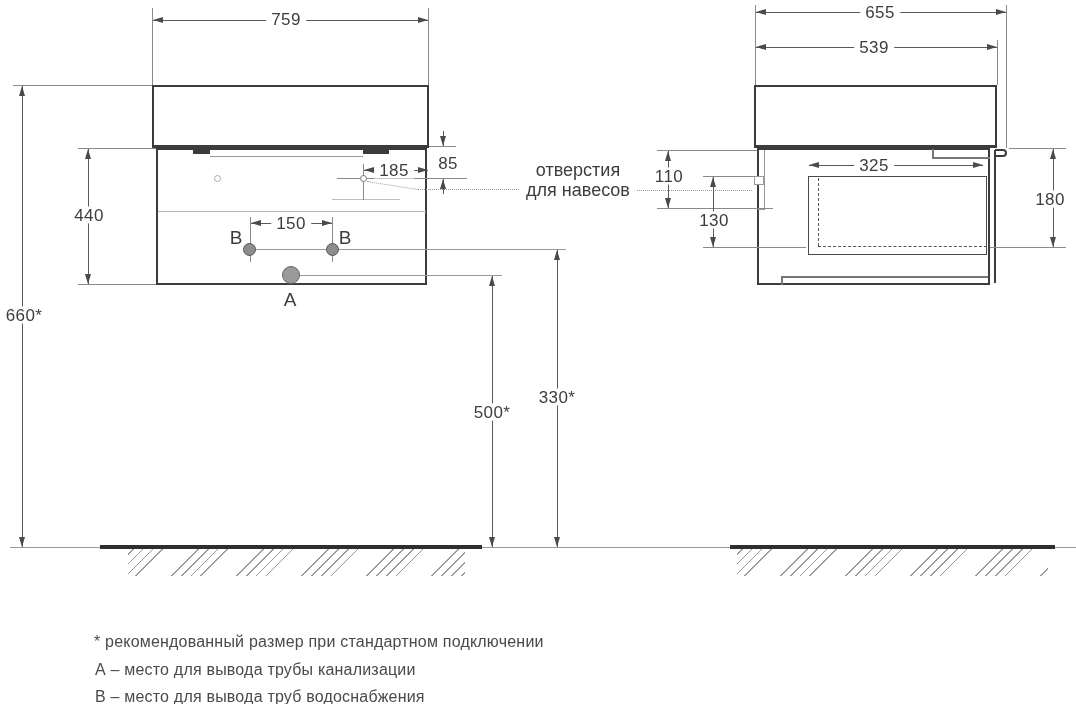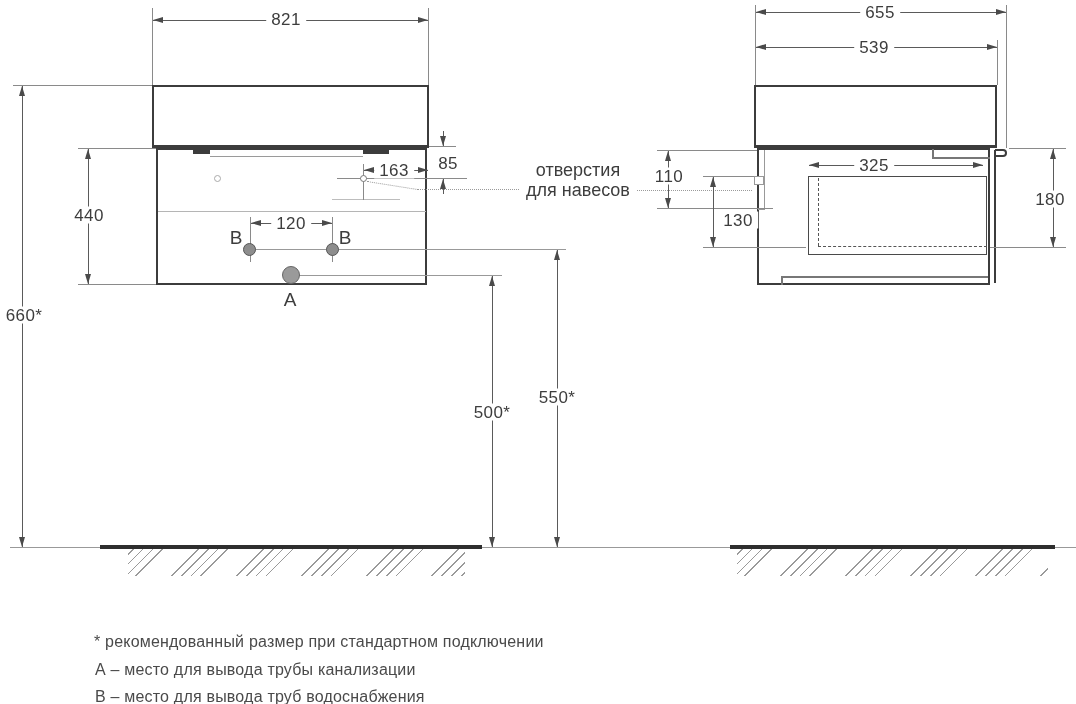--- a/index.html
+++ b/index.html
@@ -55,21 +55,21 @@
     <div class="ln" style="left:337px;top:178px;width:130px;height:1px;"></div>
     <div class="ln" style="left:363px;top:164px;width:1px;height:36px;"></div>
     <div class="circle" style="left:360px;top:175px;width:7px;height:7px;border:1.5px solid #777;background:#fff;"></div>
 
     <div>
       <div class="ln" style="left:152px;top:8px;width:1px;height:77px;"></div>
       <div class="ln" style="left:428px;top:8px;width:1px;height:77px;"></div>
       <div class="dimln" style="left:153px;top:20px;width:275px;height:1px;"></div>
       <div class="arr arr-l" style="left:153px;top:17px;"></div>
       <div class="arr arr-r" style="left:418px;top:17px;"></div>
-      <span class="dim-label" style="left:286px;top:19px;">821</span>
+      <span class="dim-label" style="left:286px;top:19px;">759</span>
     </div>
 
     <div>
       <div class="ln" style="left:13px;top:85px;width:139px;height:1px;"></div>
       <div class="dimln" style="left:22px;top:86px;width:1px;height:461px;"></div>
       <div class="arr arr-u" style="left:18.5px;top:86px;"></div>
       <div class="arr arr-d" style="left:18.5px;top:537px;"></div>
       <span class="dim-label" style="left:24px;top:315px;">660*</span>
     </div>
 
@@ -79,39 +79,39 @@
       <div class="dimln" style="left:88px;top:149px;width:1px;height:135px;"></div>
       <div class="arr arr-u" style="left:84.5px;top:149px;"></div>
       <div class="arr arr-d" style="left:84.5px;top:274px;"></div>
       <span class="dim-label" style="left:89px;top:215px;">440</span>
     </div>
 
     <div>
       <div class="dimln" style="left:364px;top:170px;width:64px;height:1px;"></div>
       <div class="arr arr-l" style="left:364px;top:166.5px;"></div>
       <div class="arr arr-r" style="left:418px;top:166.5px;"></div>
-      <span class="dim-label" style="left:394px;top:170px;">163</span>
+      <span class="dim-label" style="left:394px;top:170px;">185</span>
     </div>
 
     <div>
       <div class="ln" style="left:429px;top:146px;width:27px;height:1px;"></div>
       <div class="dimln" style="left:443px;top:131px;width:1px;height:15px;"></div>
       <div class="arr arr-d" style="left:439.5px;top:136px;"></div>
       <div class="dimln" style="left:443px;top:179px;width:1px;height:15px;"></div>
       <div class="arr arr-u" style="left:439.5px;top:179px;"></div>
       <span class="dim-label" style="left:448px;top:163px;background:transparent;">85</span>
     </div>
 
     <div>
       <div class="ln" style="left:250px;top:217px;width:1px;height:45px;"></div>
       <div class="ln" style="left:332px;top:217px;width:1px;height:45px;"></div>
       <div class="dimln" style="left:251px;top:223px;width:81px;height:1px;"></div>
       <div class="arr arr-l" style="left:251px;top:219.5px;"></div>
       <div class="arr arr-r" style="left:322px;top:219.5px;"></div>
-      <span class="dim-label" style="left:291px;top:223px;">120</span>
+      <span class="dim-label" style="left:291px;top:223px;">150</span>
       <div class="ln" style="left:250px;top:249px;width:316px;height:1px;background:#999;"></div>
       <div class="circle" style="left:243px;top:243px;width:13px;height:13px;background:#8d8d8d;border:1.5px solid #555;"></div>
       <div class="circle" style="left:326px;top:243px;width:13px;height:13px;background:#8d8d8d;border:1.5px solid #555;"></div>
       <span class="ab-label" style="left:236px;top:238px;">B</span>
       <span class="ab-label" style="left:345px;top:238px;">B</span>
     </div>
 
     <div>
       <div class="ln" style="left:291px;top:275px;width:211px;height:1px;background:#999;"></div>
       <div class="circle" style="left:282px;top:266px;width:18px;height:18px;background:#9a9a9a;border:1.5px solid #666;"></div>
@@ -122,21 +122,21 @@
       <div class="dimln" style="left:492px;top:276px;width:1px;height:271px;"></div>
       <div class="arr arr-u" style="left:488.5px;top:276px;"></div>
       <div class="arr arr-d" style="left:488.5px;top:537px;"></div>
       <span class="dim-label" style="left:492px;top:412px;">500*</span>
     </div>
 
     <div>
       <div class="dimln" style="left:557px;top:250px;width:1px;height:297px;"></div>
       <div class="arr arr-u" style="left:553.5px;top:250px;"></div>
       <div class="arr arr-d" style="left:553.5px;top:537px;"></div>
-      <span class="dim-label" style="left:557px;top:397px;">550*</span>
+      <span class="dim-label" style="left:557px;top:397px;">330*</span>
     </div>
   </div>
 
   <div>
     <div class="dotted-h" style="left:367px;top:181px;width:52px;transform:rotate(9deg);transform-origin:left top;"></div>
     <div class="dotted-h" style="left:417px;top:189px;width:102px;"></div>
     <div class="dotted-h" style="left:637px;top:190px;width:115px;"></div>
     <div class="callout" style="left:578px;top:180px;">
       <div>отверстия</div>
       <div>для навесов</div>
@@ -199,21 +199,21 @@
       <div class="arr arr-d" style="left:664.5px;top:198px;"></div>
       <span class="dim-label" style="left:669px;top:176px;">110</span>
     </div>
 
     <div>
       <div class="ln" style="left:703px;top:176px;width:51px;height:1px;"></div>
       <div class="ln" style="left:703px;top:247px;width:103px;height:1px;"></div>
       <div class="dimln" style="left:713px;top:177px;width:1px;height:70px;"></div>
       <div class="arr arr-u" style="left:709.5px;top:177px;"></div>
       <div class="arr arr-d" style="left:709.5px;top:237px;"></div>
-      <span class="dim-label" style="left:714px;top:220px;margin-left:24px;">130</span>
+      <span class="dim-label" style="left:714px;top:220px;">130</span>
     </div>
 
     <div>
       <div class="ln" style="left:1009px;top:148px;width:57px;height:1px;"></div>
       <div class="ln" style="left:990px;top:247px;width:76px;height:1px;"></div>
       <div class="dimln" style="left:1053px;top:149px;width:1px;height:98px;"></div>
       <div class="arr arr-u" style="left:1049.5px;top:149px;"></div>
       <div class="arr arr-d" style="left:1049.5px;top:237px;"></div>
       <span class="dim-label" style="left:1050px;top:199px;">180</span>
     </div>

